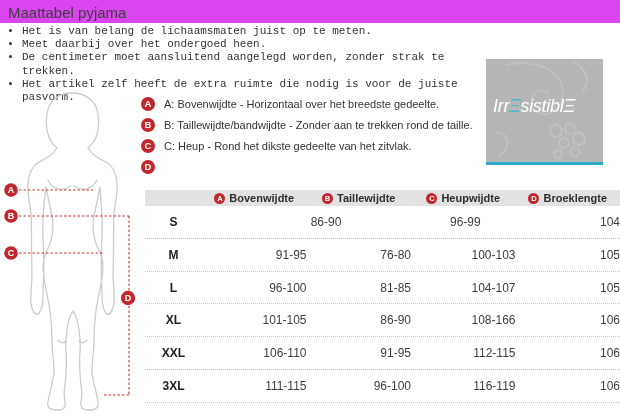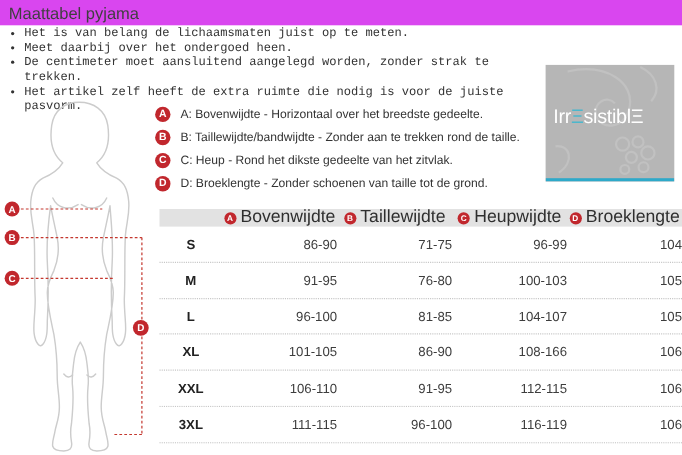--- a/index.html
+++ b/index.html
@@ -15,37 +15,37 @@
   .instructions li{font-size:11px;color:#333;line-height:13.2px;list-style:disc;font-family:Liberation Mono, monospace;}
 
   
   .legend{position:absolute;left:141px;top:93px;}
   .legend-row{display:flex;align-items:center;height:21px;}
   .badge{display:inline-block;width:14px;height:14px;border-radius:50%;background:#c1272d;
          color:#fff;font-size:9.5px;font-weight:bold;text-align:center;line-height:14px;flex:0 0 14px;}
   .legend-row .legend-text{font-size:11px;color:#333;margin-left:9px;white-space:nowrap;}
 
   
-  .logo{position:absolute;left:496px;top:59px;width:117px;height:106px;background:#b6b6b6;overflow:hidden;}
+  .logo{position:absolute;left:486px;top:59px;width:117px;height:106px;background:#b6b6b6;overflow:hidden;font-style:italic;}
   .logo svg.deco{position:absolute;left:0;top:0;}
   .logo .brand{position:absolute;left:7px;top:37px;font-size:18px;letter-spacing:-0.3px;color:#fff;white-space:nowrap;}
   .logo .brand .e-accent{color:#4cb7cc;}
   .logo .accent-line{position:absolute;left:0;bottom:0;width:100%;height:3px;background:#2ea9c9;}
 
   
   .size-table{position:absolute;left:145px;top:190px;width:475px;height:213px;display:flex;flex-direction:column;}
   .thead{display:flex;height:16px;background:#e2e2e2;align-items:center;flex:0 0 16px;}
   .tbody{flex:1;display:flex;flex-direction:column;}
   .trow{flex:1;display:flex;align-items:center;border-bottom:1px dotted #c6c6c6;}
   .col-size{flex:0 0 57px;text-align:center;}
   .col-val{flex:1;text-align:center;}
   .th{display:flex;align-items:center;justify-content:center;gap:4px;}
   .th .hbadge{display:inline-block;width:11px;height:11px;border-radius:50%;background:#c1272d;color:#fff;
               font-size:7.5px;font-weight:bold;text-align:center;line-height:11px;}
-  .th .hlabel{font-size:16px;font-weight:normal;color:#2e2e2e;}
+  .th .hlabel{font-size:11px;font-weight:bold;color:#2e2e2e;}
   .cell-size{font-size:12px;font-weight:bold;color:#222;}
   .cell-val{font-size:12px;color:#3d3d3d;text-align:right;}
 
   
   .figure{position:absolute;left:0;top:90px;}
 </style>
 </head>
 <body>
 
 <div id="page">
@@ -149,21 +149,20 @@
     <div class="legend-row">
       <span class="badge">B</span>
       <span class="legend-text">B: Taillewijdte/bandwijdte - Zonder aan te trekken rond de taille.</span>
     </div>
     <div class="legend-row">
       <span class="badge">C</span>
       <span class="legend-text">C: Heup - Rond het dikste gedeelte van het zitvlak.</span>
     </div>
     <div class="legend-row">
       <span class="badge">D</span>
-      <span class="legend-text">D: Broeklengte - Zonder schoenen van taille tot de grond.</span>
     </div>
   </div>
 
   <div class="logo">
     <svg class="deco" width="117" height="106" viewBox="0 0 117 106">
       <g stroke="#c5c5c5" stroke-width="2" fill="none" opacity="0.75">
         <path d="M20,6 C55,-2 82,16 76,40 C72,58 50,60 46,46 C43,34 56,27 63,35"></path>
         <path d="M86,2 C101,9 105,23 96,33"></path>
         <path d="M12,98 C27,88 22,72 9,74"></path>
         <circle cx="70" cy="72" r="6"></circle>
@@ -197,21 +196,20 @@
       </div>
       <div class="col-val th">
         <span class="hbadge">D</span>
         <span class="hlabel">Broeklengte</span>
       </div>
     </div>
     <div class="tbody">
       <div class="trow">
         <div class="col-size cell-size">S</div>
         <div class="col-val cell-val">86-90</div>
-        <div class="col-val cell-val">71-75</div>
         <div class="col-val cell-val">96-99</div>
         <div class="col-val cell-val">104</div>
       </div>
       <div class="trow">
         <div class="col-size cell-size">M</div>
         <div class="col-val cell-val">91-95</div>
         <div class="col-val cell-val">76-80</div>
         <div class="col-val cell-val">100-103</div>
         <div class="col-val cell-val">105</div>
       </div>

